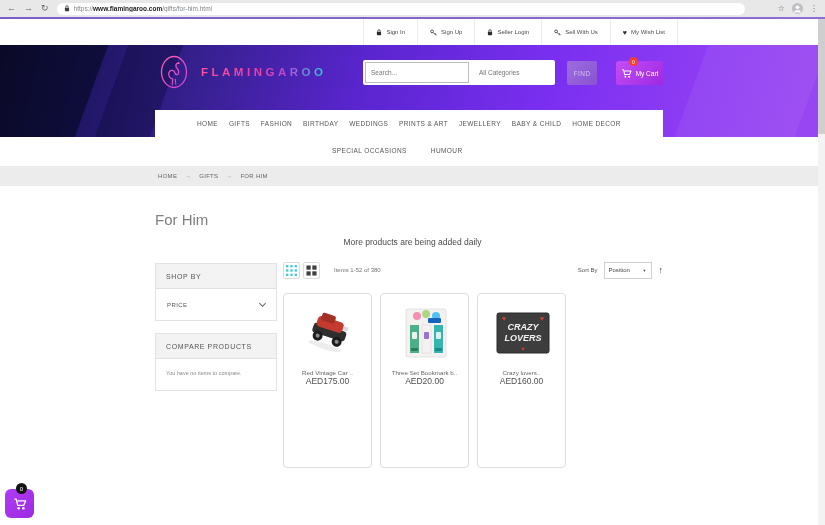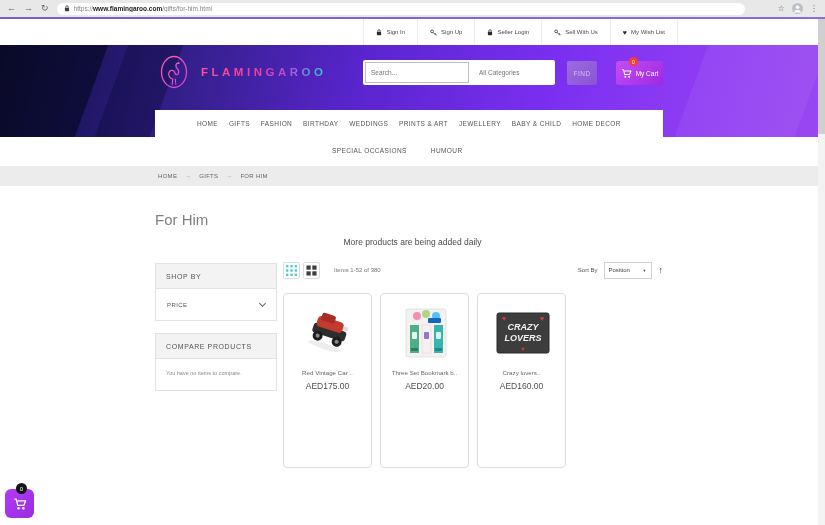--- a/index.html
+++ b/index.html
@@ -107,21 +107,21 @@
   .chev { width:5px; height:5px; border-right:1px solid #666; border-bottom:1px solid #666;
           transform:rotate(45deg); margin-top:-3px; }
   .compare-empty { padding:11px 10px 14px 10px; font-size:5.5px; color:#8a8a8a; }
 
   
   .grid { position:absolute; left:283px; top:293px; display:flex; gap:8px; }
   .card { width:89px; height:175px; border:1px solid #ddd; border-radius:4px; background:#fff;
           display:flex; flex-direction:column; align-items:center; padding-top:11px; cursor:pointer; }
   .p-img { width:58px; height:56px; display:flex; align-items:center; justify-content:flex-end; }
   .p-title { margin-top:8px; font-size:6.2px; color:#666; text-align:center; }
-  .p-price { margin-top:5px; font-size:8.5px; color:#4f4f4f; text-align:center; }
+  .p-price { font-size:8.5px; color:#4f4f4f; text-align:center; }
 
   
   .fab { position:absolute; left:5px; top:489px; width:29px; height:29px; border-radius:6px;
          background:linear-gradient(135deg,#b13bf5,#9b2be0); display:flex; align-items:center;
          justify-content:center; cursor:pointer; }
   .fab-badge { position:absolute; top:-6px; left:11px; width:11px; height:11px; border-radius:50%;
                background:#141414; color:#fff; font-size:6px; display:flex;
                align-items:center; justify-content:center; }
 </style>
 </head>

